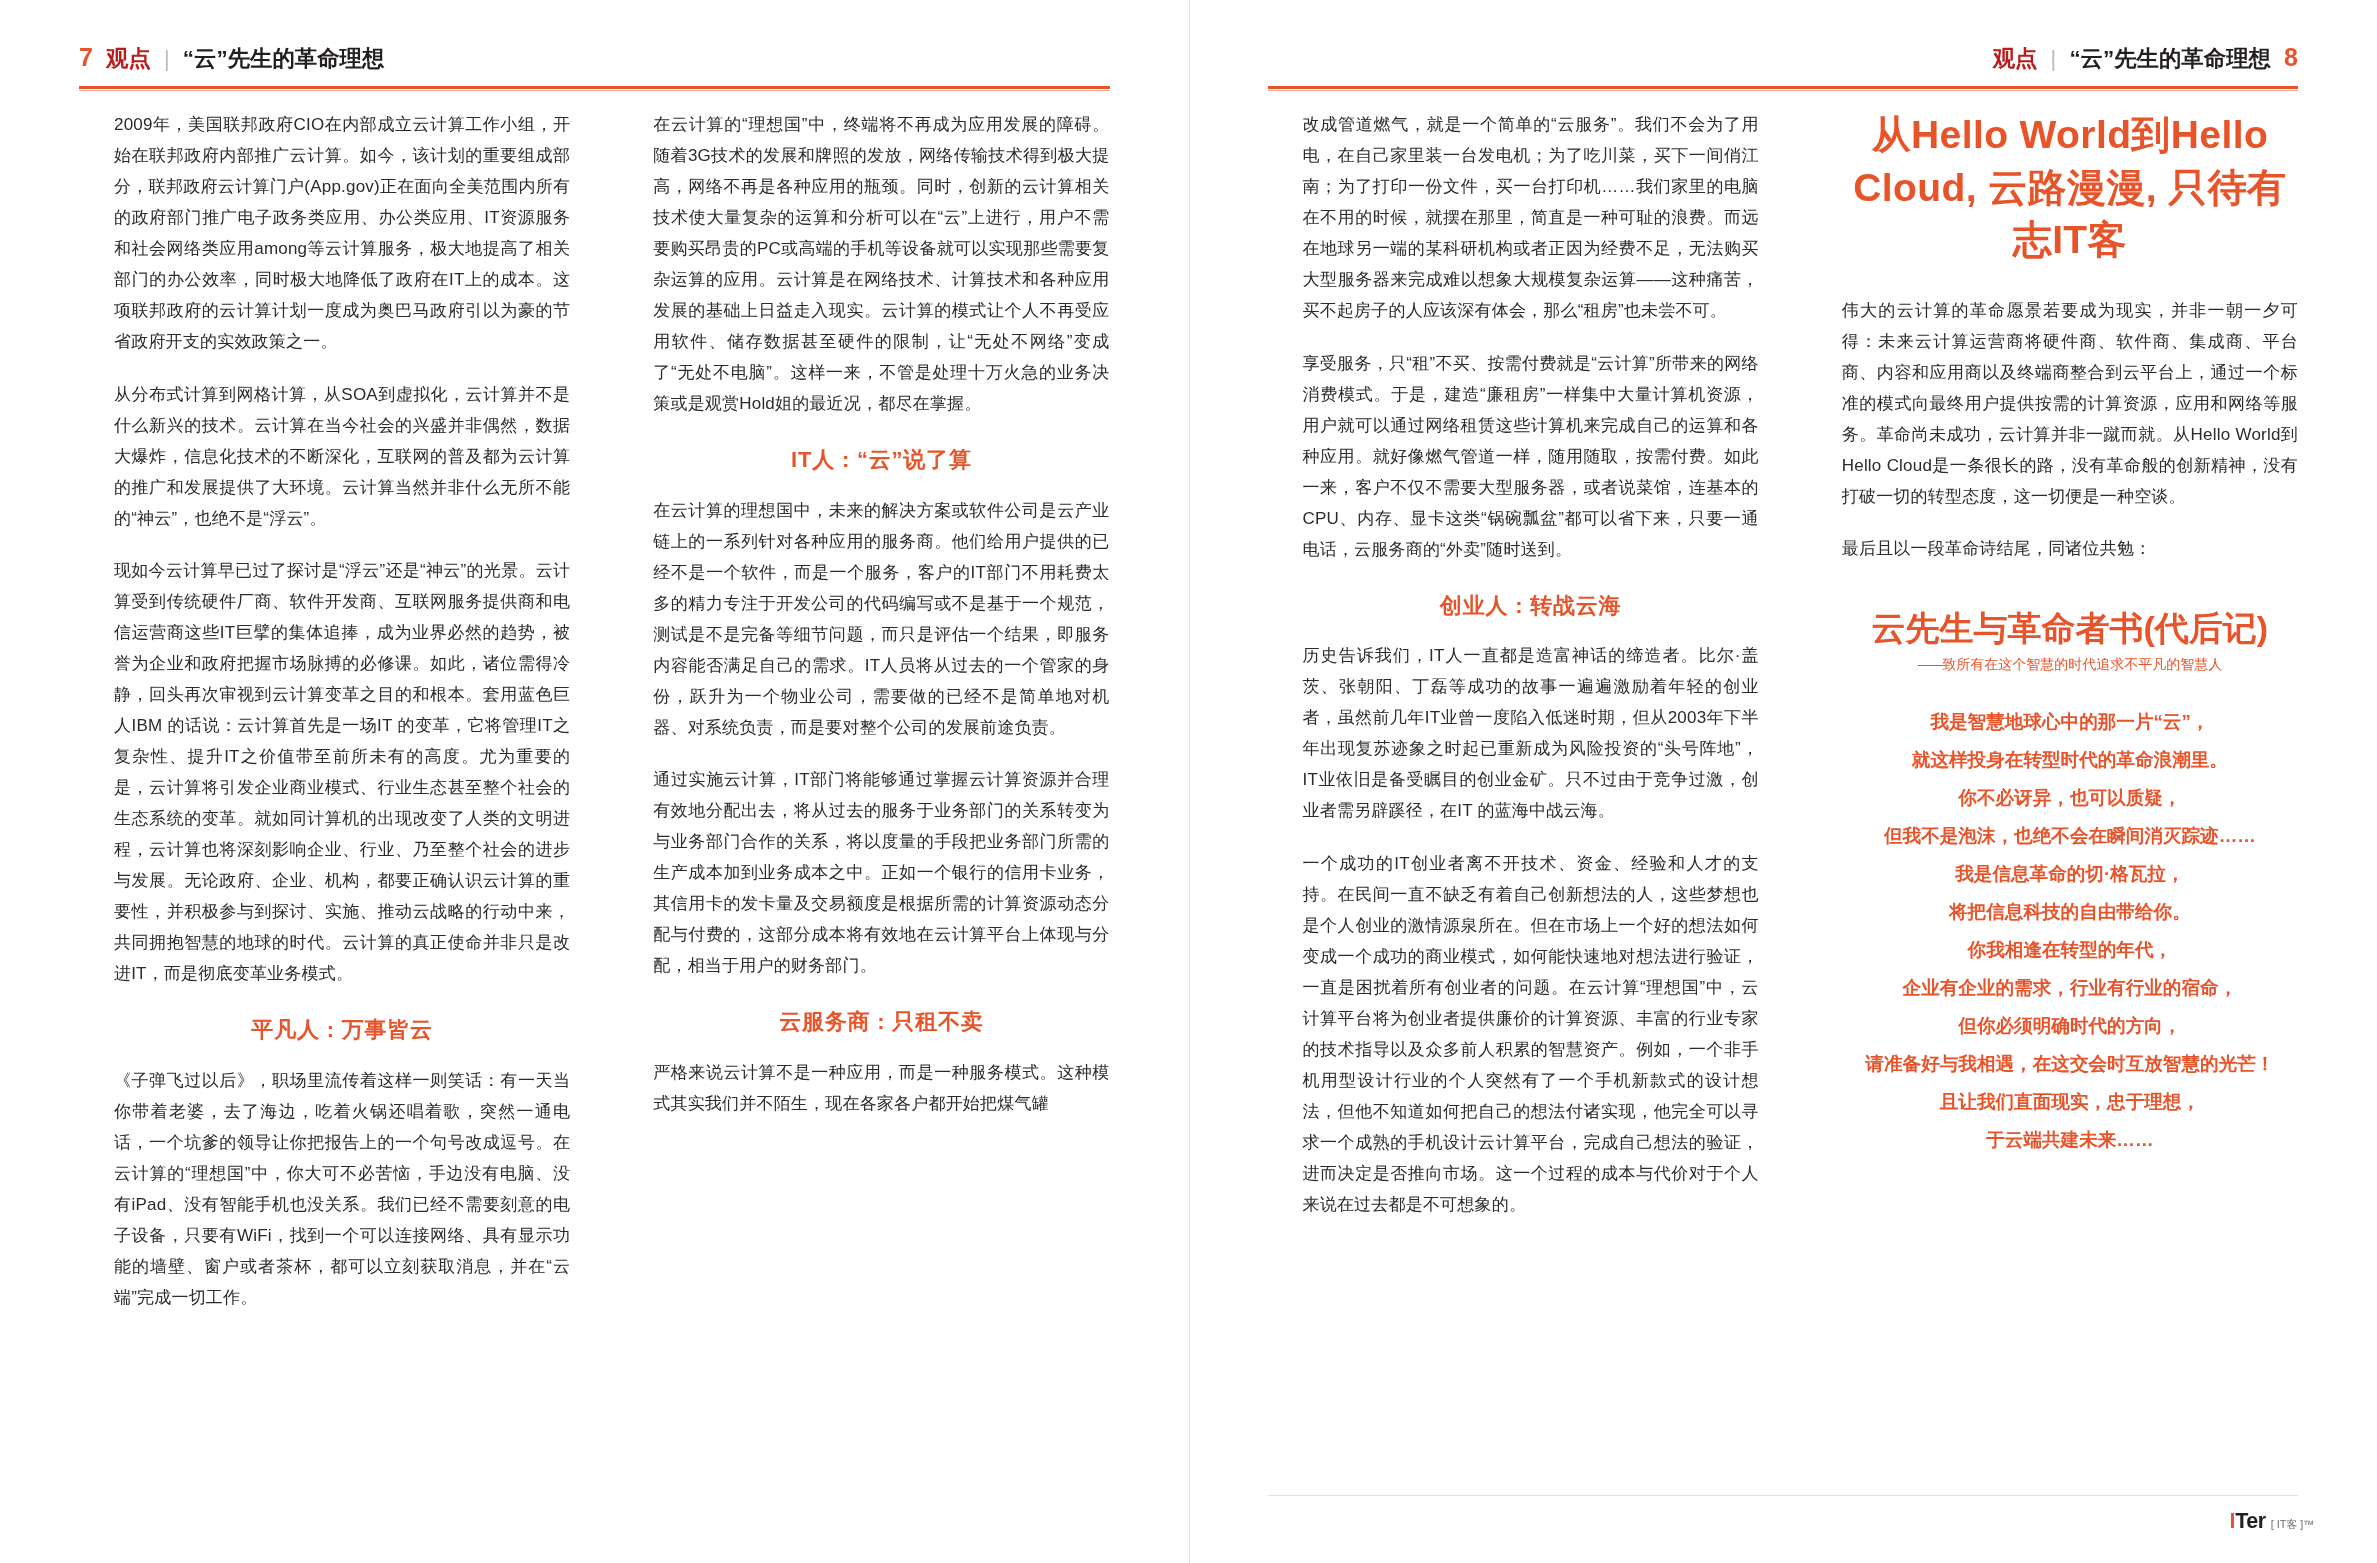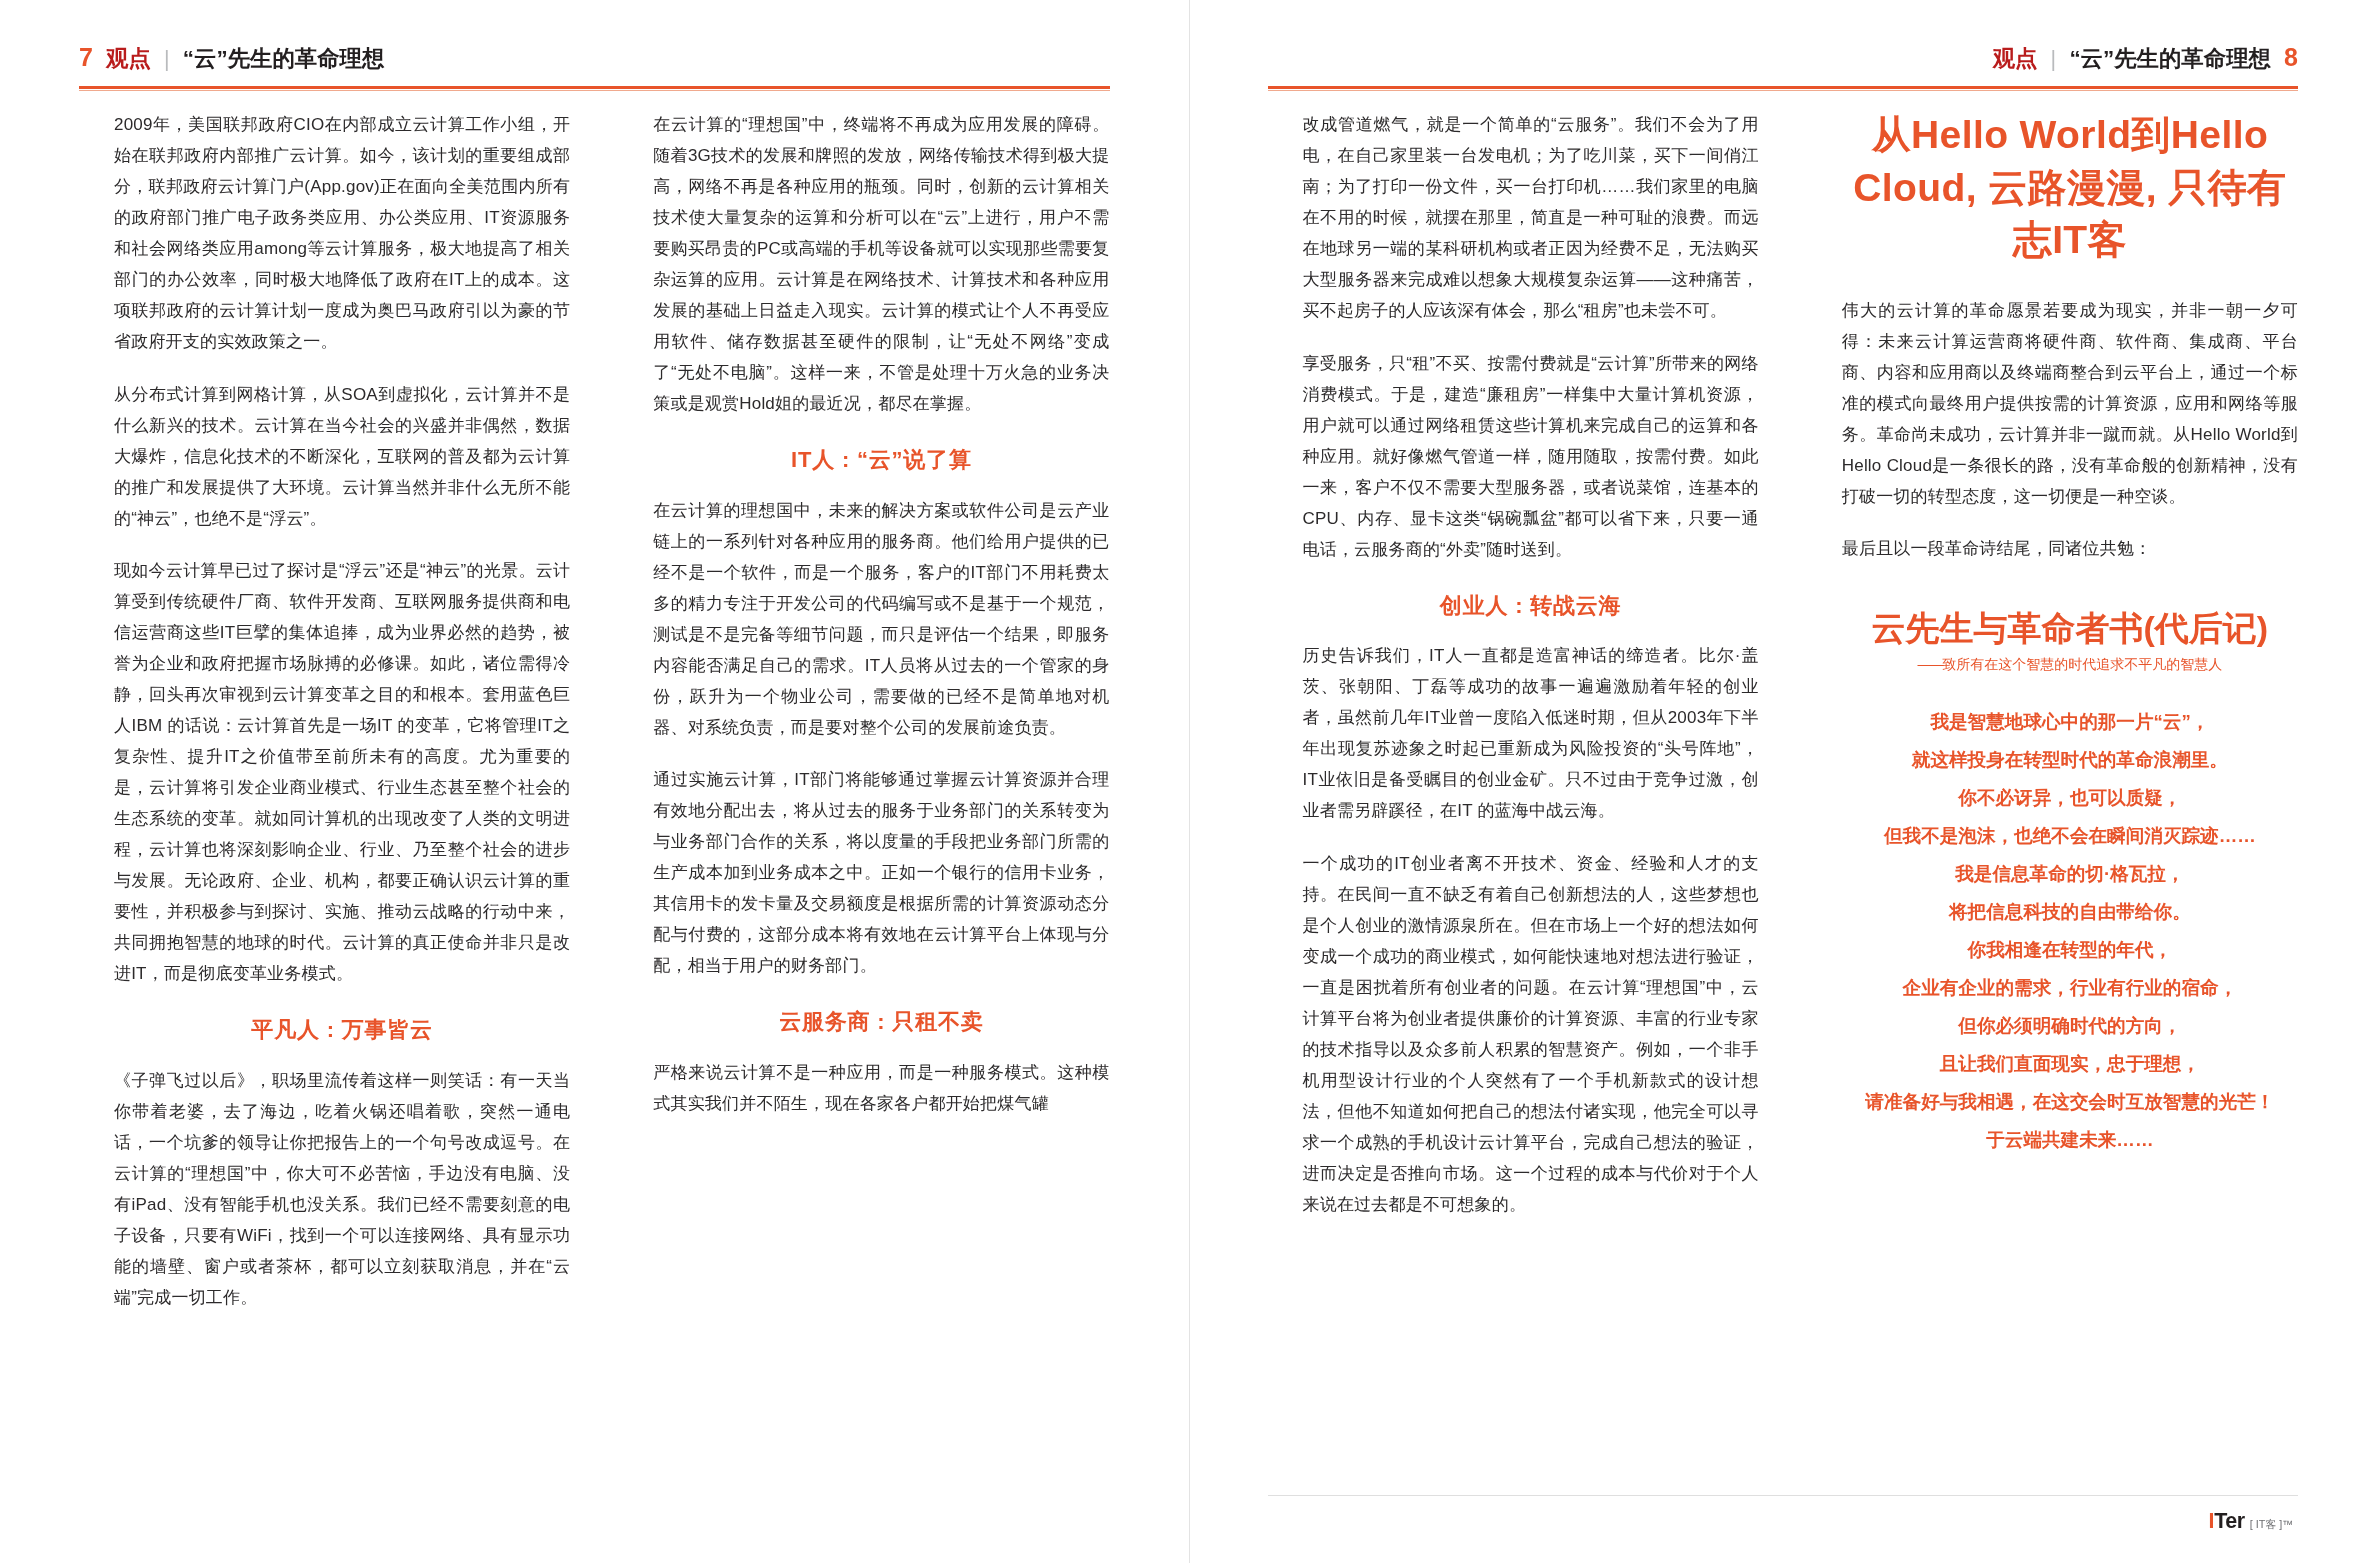--- a/index.html
+++ b/index.html
@@ -158,21 +158,21 @@
     left: 1189px;
     top: 0;
     width: 0.8px;
     height: 1564px;
     background: #e3e3e3;
   }
 
   
   .footer-logo {
     position: absolute;
-    right: 84px;
+    right: 63px;
     bottom: 30px;
     display: flex;
     align-items: baseline;
     gap: 5px;
   }
   .footer-logo .mark {
     font-size: 21.5px;
     font-weight: bold;
     color: #231f20;
     letter-spacing: -0.4px;
@@ -264,22 +264,22 @@
         <div class="poem">
           <div class="line">我是智慧地球心中的那一片“云”，</div>
           <div class="line">就这样投身在转型时代的革命浪潮里。</div>
           <div class="line">你不必讶异，也可以质疑，</div>
           <div class="line">但我不是泡沫，也绝不会在瞬间消灭踪迹……</div>
           <div class="line">我是信息革命的切·格瓦拉，</div>
           <div class="line">将把信息科技的自由带给你。</div>
           <div class="line">你我相逢在转型的年代，</div>
           <div class="line">企业有企业的需求，行业有行业的宿命，</div>
           <div class="line">但你必须明确时代的方向，</div>
+          <div class="line">请准备好与我相遇，在这交会时互放智慧的光芒！</div>
           <div class="line">且让我们直面现实，忠于理想，</div>
-          <div class="line">请准备好与我相遇，在这交会时互放智慧的光芒！</div>
           <div class="line">于云端共建未来……</div>
         </div>
       </div>
 
     </div>
 
     <div class="footer-rule"></div>
     <div class="footer-logo">
       <span class="mark"><span class="i">I</span><span>Ter</span></span>
       <span class="small">[ IT客 ]™</span>

